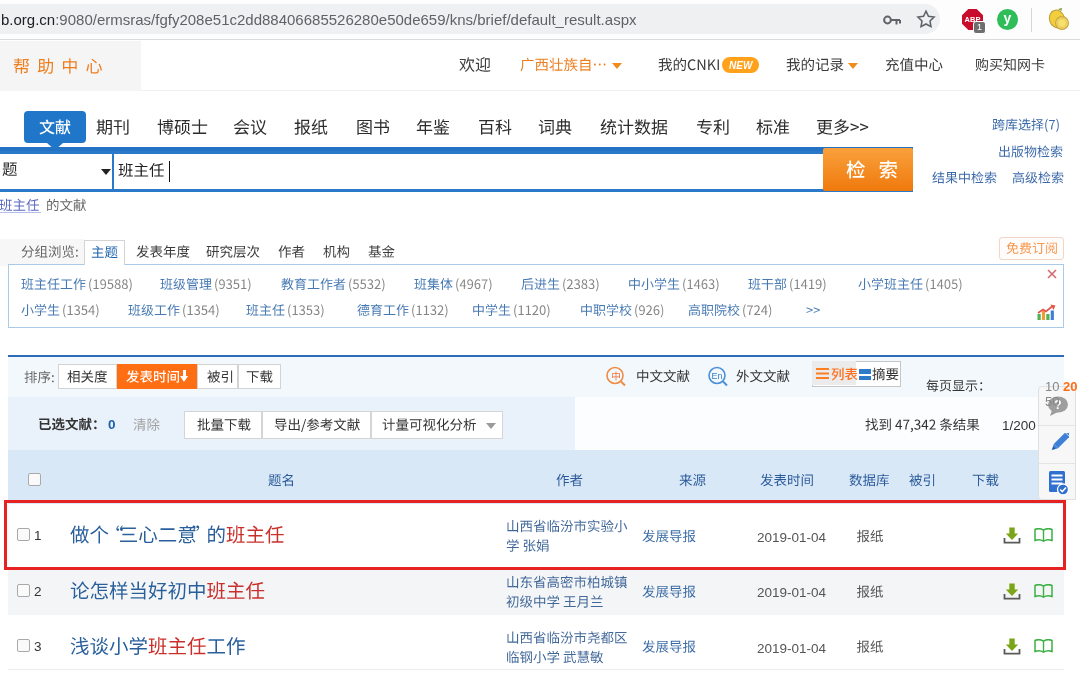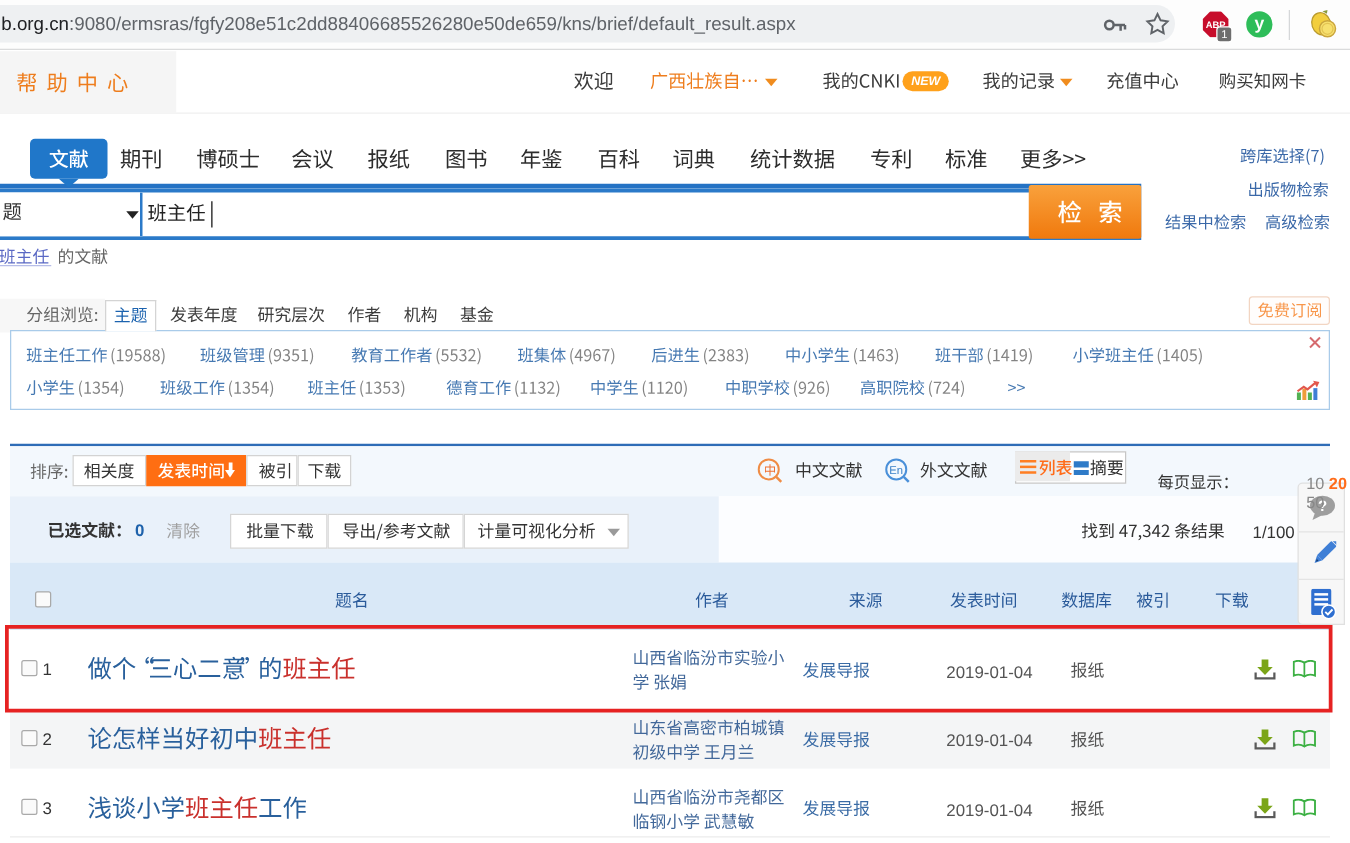--- a/index.html
+++ b/index.html
@@ -100,21 +100,21 @@
 
 <div class="abs" style="left:1001px;top:379px;font-size:13px;color:#888;z-index:35;margin-left:44px;">10 <span style="color:#ff6c1a;font-weight:bold;">20</span> 50</div>
 
 <div class="abs" style="left:8px;top:397px;width:1056px;height:53px;background:#fcfdff;"></div>
 <div class="abs" style="left:8px;top:397px;width:567px;height:53px;background:#e9f1fa;"></div>
 <div class="abs" style="left:108px;top:417px;font-size:13.5px;font-weight:bold;color:#1e62ab;">0</div>
 <div class="abs" style="left:184px;top:411px;width:78px;height:28px;background:#fff;border:1px solid #d5d5d5;"></div>
 <div class="abs" style="left:262px;top:411px;width:109px;height:28px;background:#fff;border:1px solid #d5d5d5;"></div>
 <div class="abs" style="left:371px;top:411px;width:132px;height:28px;background:#fff;border:1px solid #d5d5d5;"></div>
 <div class="abs" style="left:486px;top:423px;width:0;height:0;border-left:5px solid transparent;border-right:5px solid transparent;border-top:6px solid #9a9a9a;"></div>
-<div class="abs" style="left:1002px;top:418px;font-size:13.5px;color:#333;">1/100</div>
+<div class="abs" style="left:1002px;top:418px;font-size:13.5px;color:#333;">1/200</div>
 
 <div class="abs" style="left:8px;top:450px;width:1056px;height:54px;background:#d9e8f7;"></div>
 <div class="abs" style="left:28px;top:473px;width:13px;height:13px;background:#fafafa;border:1px solid #a9a9a9;border-radius:2px;"></div>
 
 <div class="abs" style="left:8px;top:504px;width:1056px;height:65px;background:#fff;"></div>
 <div class="abs" style="left:8px;top:569px;width:1056px;height:46px;background:#f4f5f6;"></div>
 <div class="abs" style="left:8px;top:615px;width:1056px;height:55px;background:#fff;border-bottom:1px solid #ececec;"></div>
 
 <div class="abs" style="left:17px;top:528px;width:13px;height:13px;background:#fafafa;border:1px solid #a9a9a9;border-radius:2px;"></div>
 <div class="abs" style="left:17px;top:584px;width:13px;height:13px;background:#fafafa;border:1px solid #a9a9a9;border-radius:2px;"></div>

